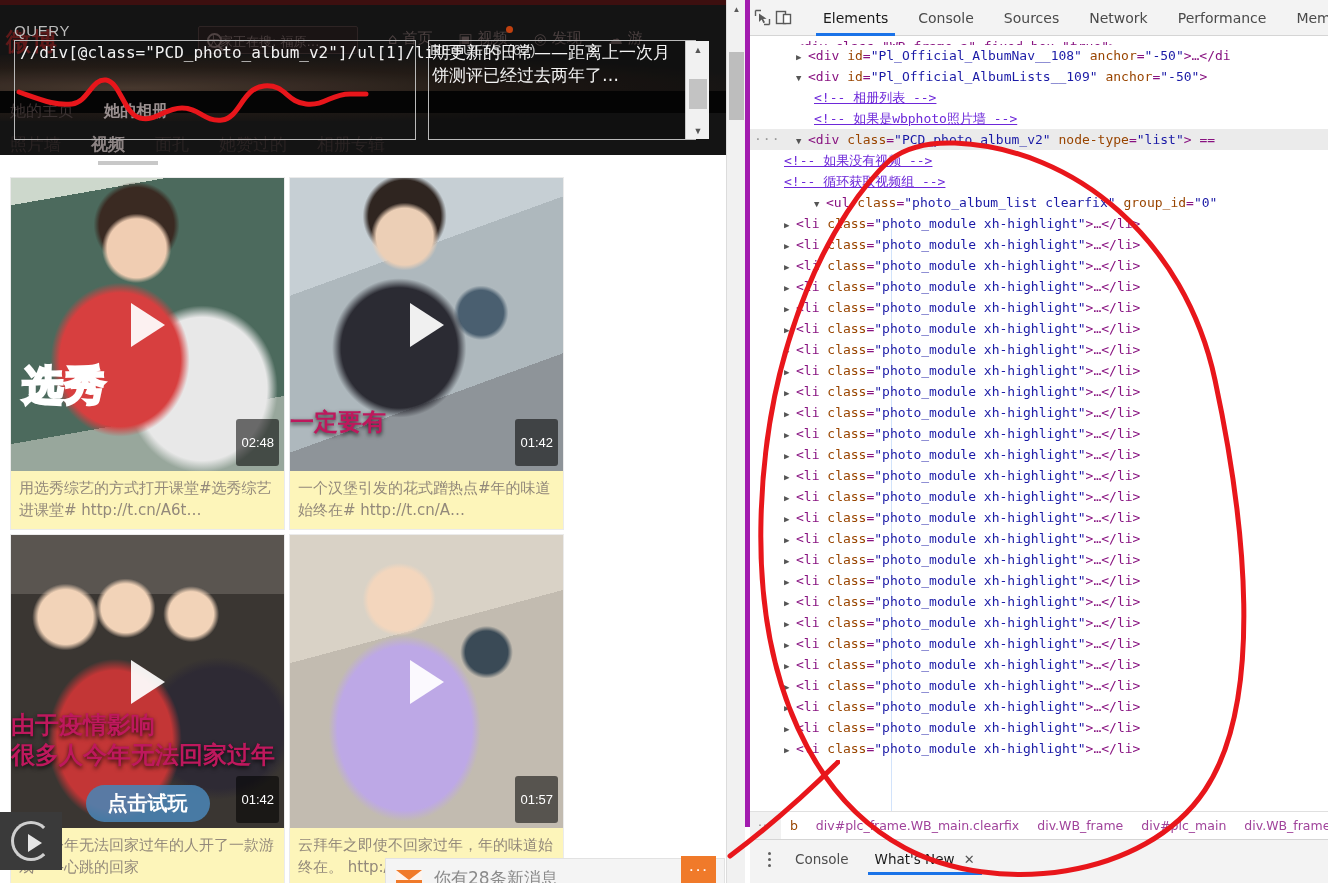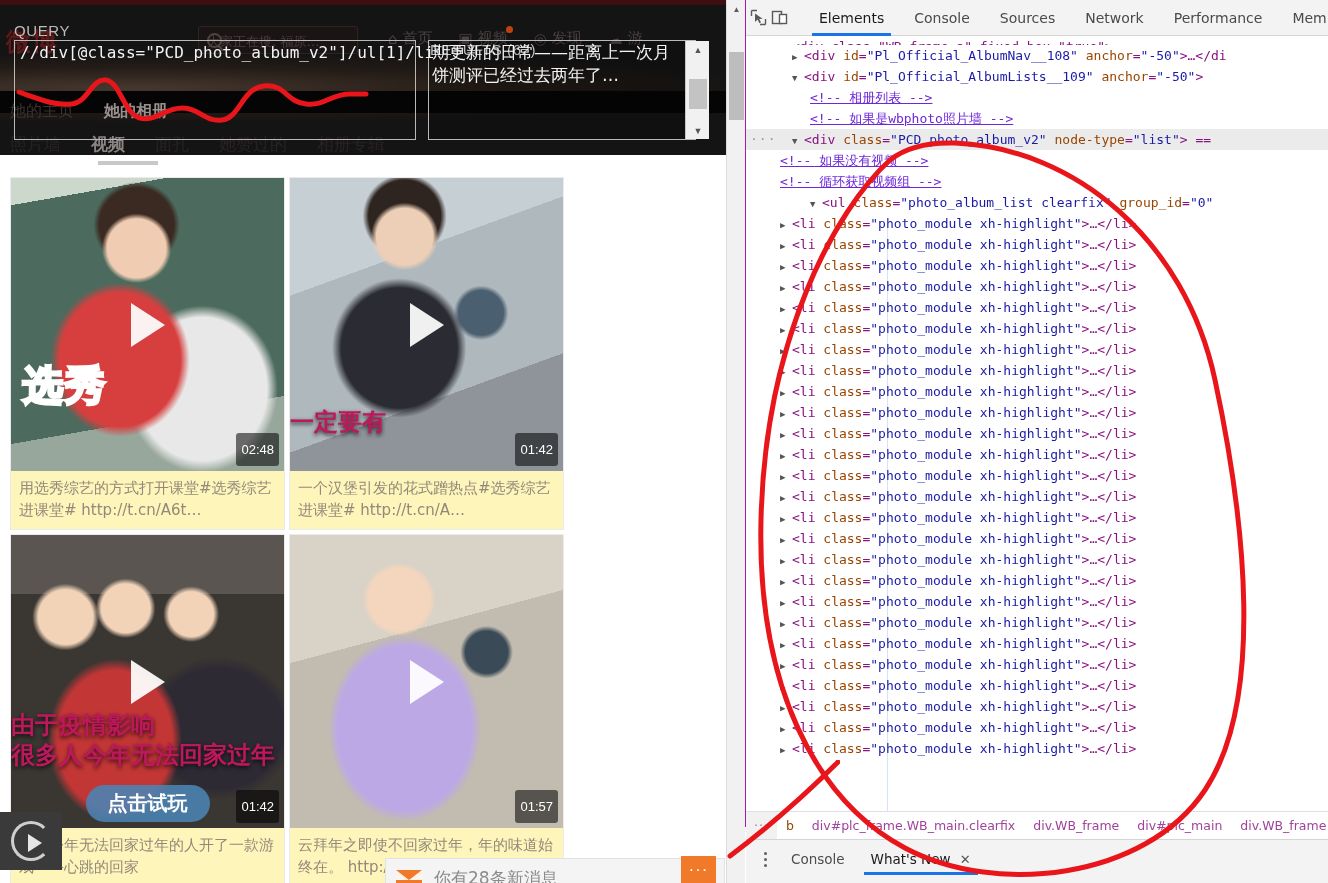--- a/index.html
+++ b/index.html
@@ -140,21 +140,21 @@
   }
   .vcard { width: 275px; border: 1px solid #ebebeb; background: #fff; }
   .vthumb { position: relative; width: 273px; height: 293px; overflow: hidden; }
   .vcap {
     background: #fdf5ba; color: #93897b; font-size: 15px; line-height: 22px;
     padding: 6px 8px 8px 8px; height: 58px; overflow: hidden;
     font-family: "DejaVu Sans", sans-serif;
   }
   .vdur {
     position: absolute; right: 5px; bottom: 5px; background: rgba(0,0,0,.55);
-    color: #fff; font-size: 13px; padding: 9px 5px; border-radius: 3px;
+    color: #fff; font-size: 13px; padding: 16px 5px; border-radius: 3px;
     font-family: "Liberation Sans", sans-serif;
   }
   .play-btn {
     position: absolute; left: 50%; top: 50%; transform: translate(-50%,-50%);
     width: 0; height: 0; border-left: 34px solid rgba(255,255,255,.93);
     border-top: 22px solid transparent; border-bottom: 22px solid transparent;
   }
   .vtext-overlay{
     position:absolute; left:0; right:0; bottom:34px; 
     color:#be185d; font-size:24px; font-weight:bold; line-height:30px;
@@ -245,21 +245,21 @@
   }
   #notif-more {
     position: absolute; left: 681px; top: 856px; width: 35px; height: 27px;
     background: #f07a2a; color: #fff; display: flex; align-items: center;
     justify-content: center; font-size: 17px; letter-spacing: 1px;
   }
 
   
   #devtools {
     position: absolute; left: 745px; top: 0; width: 583px; height: 827px;
-    background: #fff; border-left: 1px solid #a21caf;
+    background: #fff; border-left: 5px solid #a21caf;
     font-family: "DejaVu Sans", sans-serif;
   }
   #dt-toolbar {
     position: relative; height: 36px; background: #f3f3f3;
     border-bottom: 1px solid #d5d5d5; display: flex; align-items: center;
   }
   .dt-icon-btn {
     width: 30px; height: 30px; margin-left: 4px; display: flex;
     align-items: center; justify-content: center; position: relative;
   }
@@ -400,21 +400,21 @@
 
       <div class="vcard">
         <div class="vthumb">
           <div class="img2"></div>
           <div class="vtext-overlay">
             <div>一定要有</div>
           </div>
           <div class="play-btn"></div>
           <div class="vdur">01:42</div>
         </div>
-        <div class="vcap">一个汉堡引发的花式蹭热点#选秀综艺进课堂# http://t.cn/A…</div>
+        <div class="vcap">一个汉堡引发的花式蹭热点#年的味道始终在# http://t.cn/A…</div>
       </div>
 
       <div class="vcard">
         <div class="vthumb">
           <div class="img3"></div>
           <div class="vtext-overlay" style="bottom:58px">
             <div>由于疫情影响</div>
             <div>很多人今年无法回家过年</div>
           </div>
           <div class="vpill">点击试玩</div>

